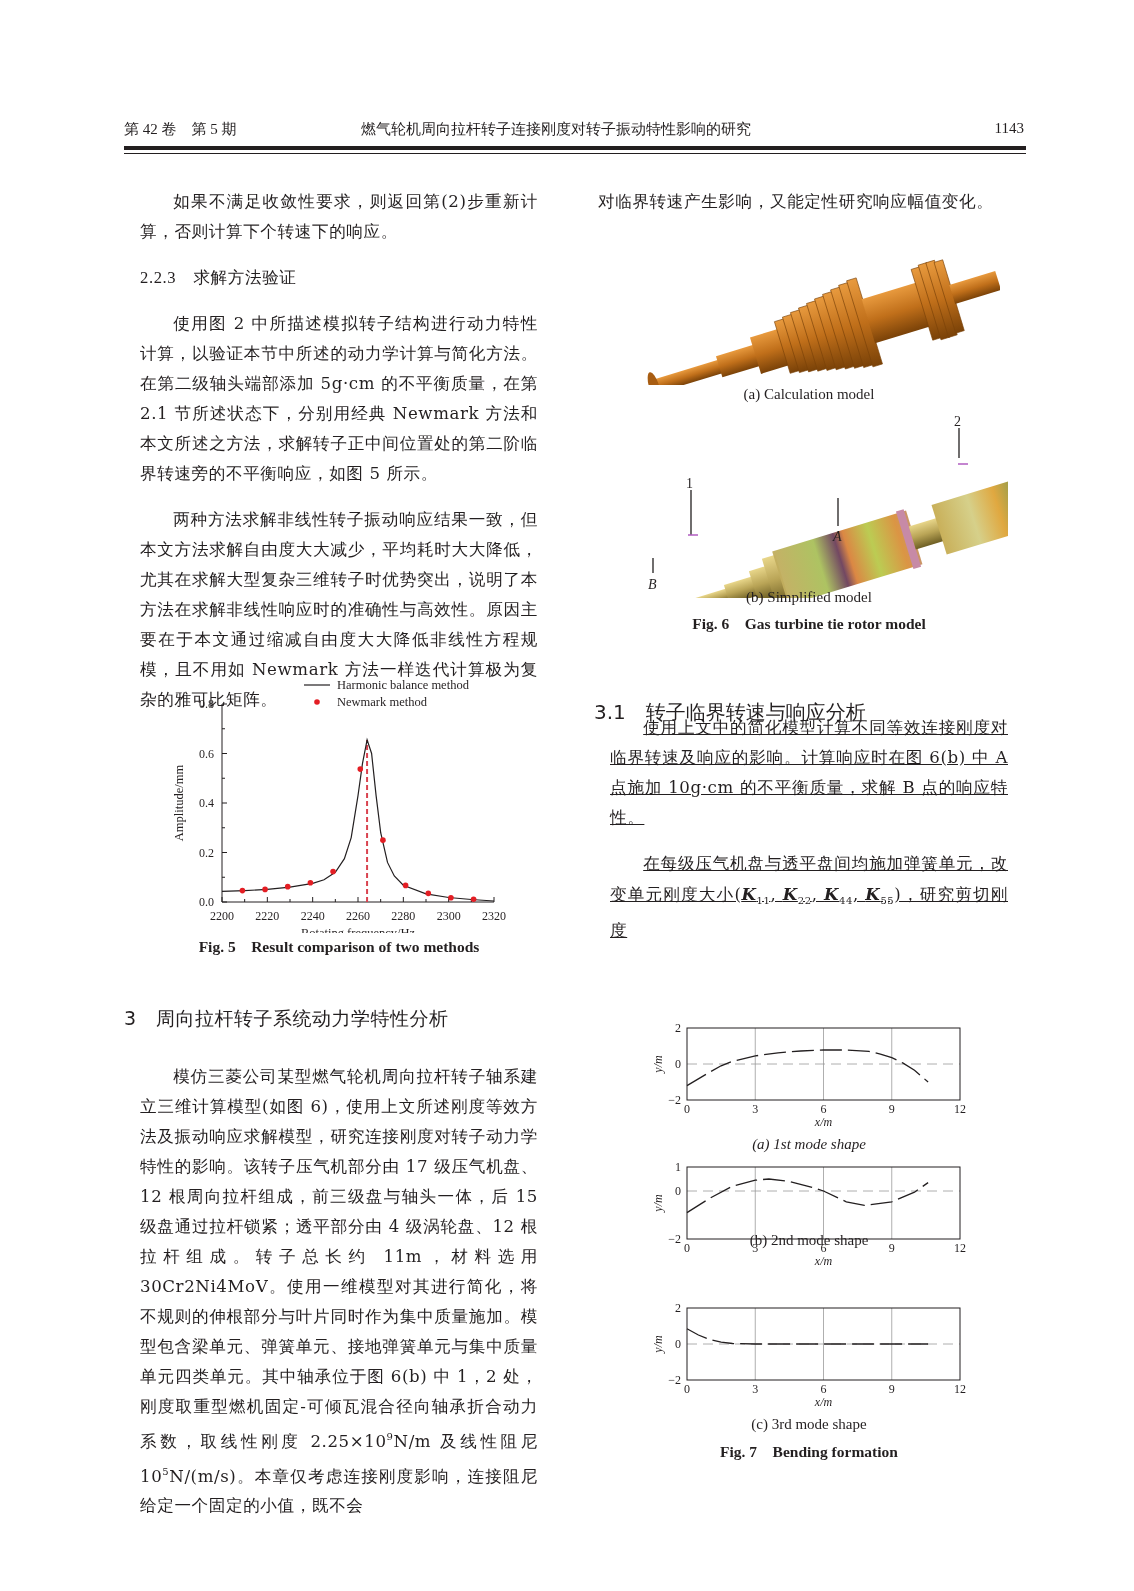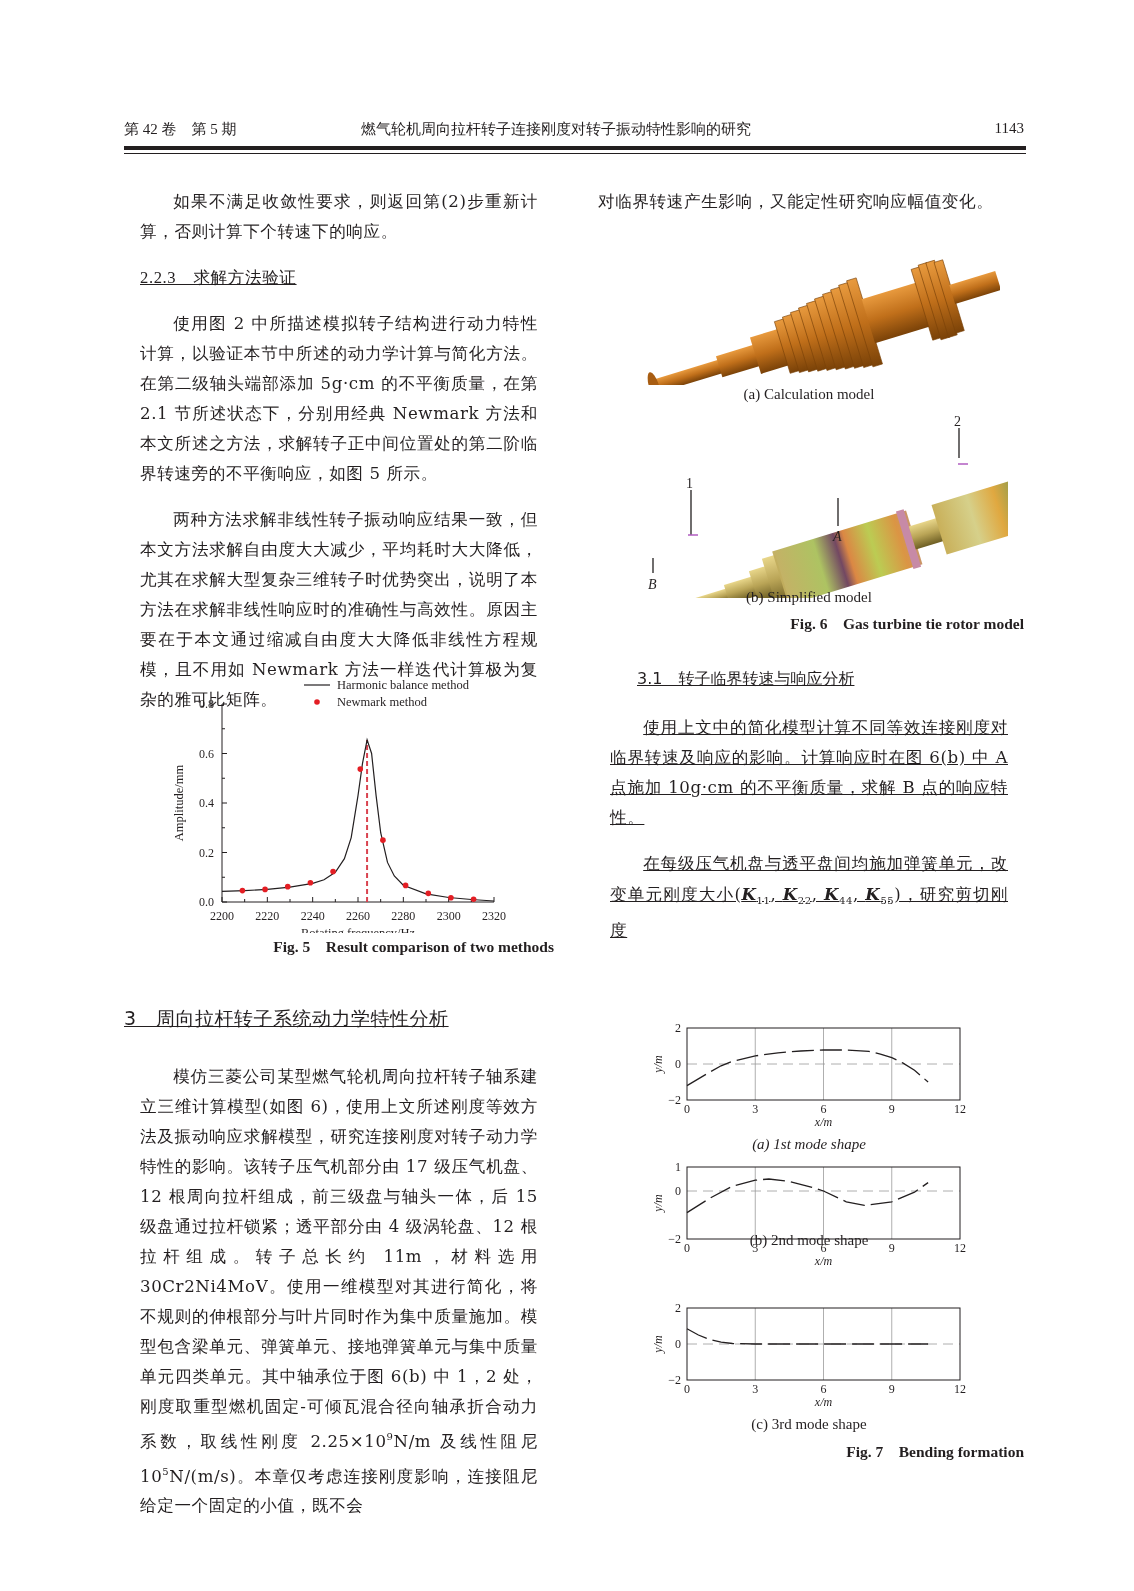--- a/index.html
+++ b/index.html
@@ -7,25 +7,25 @@
   .abs{position:absolute;}
   .header{left:124px;top:120px;width:900px;height:22px;font-family:"Liberation Serif","DejaVu Serif",serif;font-size:15px;}
   .header .left{position:absolute;left:0;top:0;}
   .header .center{position:absolute;left:237px;top:0;}
   .header .right{position:absolute;right:0;top:0;}
   .rule-thick{left:124px;top:146px;width:902px;height:4px;background:#231f20;}
   .rule-thin{left:124px;top:153px;width:902px;height:1px;background:#231f20;}
   .col{font-size:16.6px;line-height:30px;letter-spacing:0.6px;text-align:justify;}
   .col p{margin:16px;}
   .indent{text-indent:2em;}
-  .sec{font-family:"DejaVu Sans","Liberation Sans",sans-serif;text-decoration:underline;}
+  .sec{font-family:"DejaVu Sans","Liberation Sans",sans-serif;}
   .h1{font-size:19px;font-weight:normal;letter-spacing:0.5px;}
   .h2{font-size:16.6px;font-weight:normal;}
   .caption{font-family:"Liberation Serif","DejaVu Serif",serif;font-size:15px;text-align:center;}
-  .figcap{font-family:"Liberation Serif","DejaVu Serif",serif;font-size:15.5px;font-weight:bold;text-align:right;}
+  .figcap{font-family:"Liberation Serif","DejaVu Serif",serif;font-size:15.5px;font-weight:bold;text-align:center;}
   svg text{font-family:"Liberation Serif","DejaVu Serif",serif;}
   sub{font-size:10px;}
 </style>
 </head>
 <body>
 
 <div class="abs header">
   <span class="left">第 42 卷　第 5 期</span>
   <span class="center">燃气轮机周向拉杆转子连接刚度对转子振动特性影响的研究</span>
   <span class="right">1143</span>
@@ -194,21 +194,21 @@
   <line x1="210" y1="90" x2="210" y2="118" stroke="#231f20" stroke-width="1.3"></line>
   <text x="205" y="133" font-size="14" font-style="italic" fill="#231f20">A</text>
   <line x1="25" y1="150" x2="25" y2="165" stroke="#231f20" stroke-width="1.3"></line>
   <text x="20" y="181" font-size="14" font-style="italic" fill="#231f20">B</text>
   <line x1="60" y1="127" x2="70" y2="127" stroke="#b05cc0" stroke-width="1.5"></line>
   <line x1="330" y1="56" x2="340" y2="56" stroke="#b05cc0" stroke-width="1.5"></line>
 </svg>
 <div class="abs caption" style="left:594px;top:589px;width:430px;">(b) Simplified model</div>
 <div class="abs figcap" style="left:594px;top:614px;width:430px;">Fig. 6　Gas turbine tie rotor model</div>
 
-<div class="abs sec h2" style="left:594px;top:669px;width:430px;font-size:16px;margin-left:43px;">3.1　转子临界转速与响应分析</div>
+<div class="abs sec h2" style="left:594px;top:699px;width:430px;font-size:20px;">3.1　转子临界转速与响应分析</div>
 <div class="abs col" style="left:594px;top:697px;width:430px;text-decoration:underline;">
   <p class="indent">使用上文中的简化模型计算不同等效连接刚度对临界转速及响应的影响。计算响应时在图 6(b) 中 A 点施加 10g·cm 的不平衡质量，求解 B 点的响应特性。</p>
   <p class="indent"><span>在每级压气机盘与透平盘间均施加弹簧单元，改变单元刚度大小(</span><b><i>K</i></b><sub>11</sub>, <b><i>K</i></b><sub>22</sub>, <b><i>K</i></b><sub>44</sub>, <b><i>K</i></b><sub>55</sub><span>)，研究剪切刚度</span></p>
 </div>
 
 <svg class="abs" style="left:640px;top:1018px;" width="340" height="112" viewBox="0 0 340 112">
     <g id="fig7a">
       <line x1="115.25" y1="10" x2="115.25" y2="82" stroke="#9a9a9a" stroke-width="0.8"></line>
       <line x1="183.5" y1="10" x2="183.5" y2="82" stroke="#9a9a9a" stroke-width="0.8"></line>
       <line x1="251.75" y1="10" x2="251.75" y2="82" stroke="#9a9a9a" stroke-width="0.8"></line>

